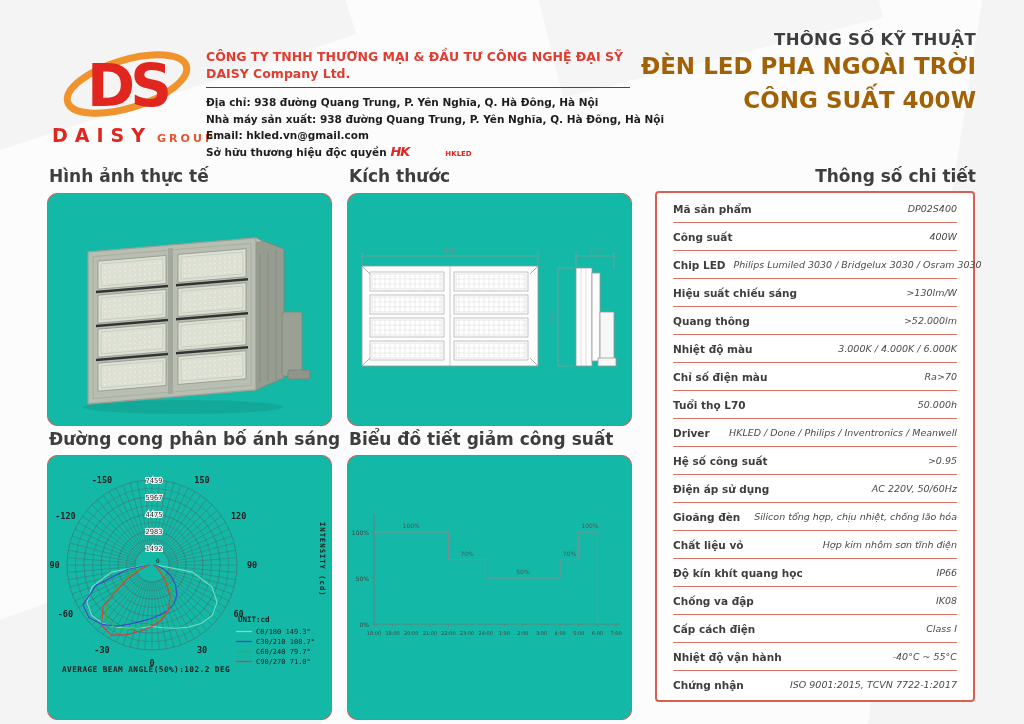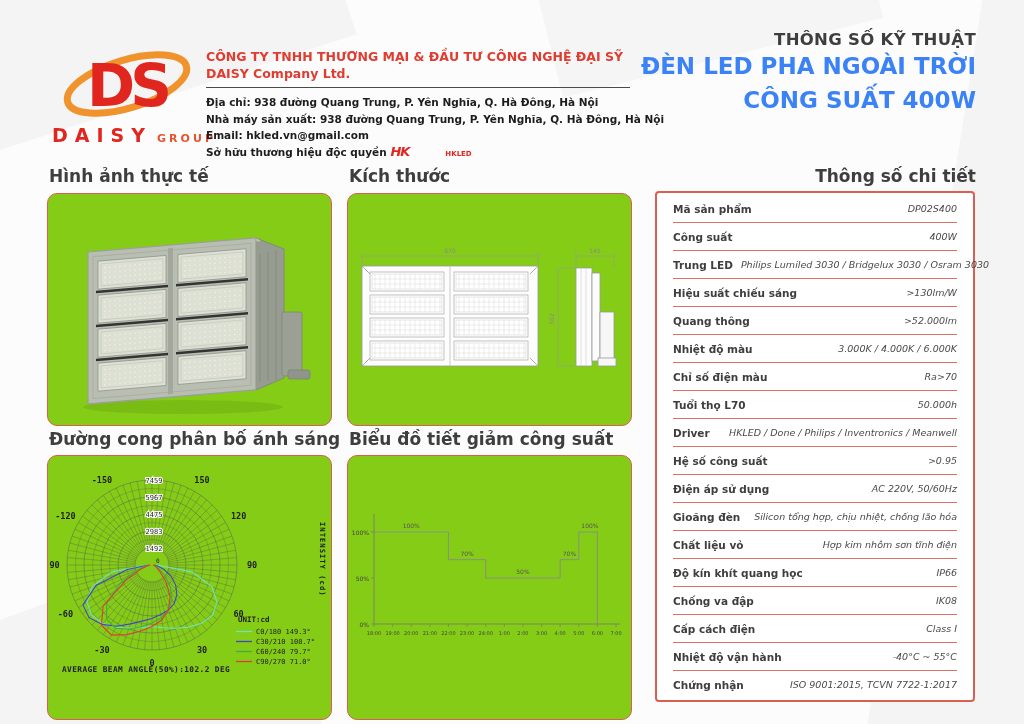--- a/index.html
+++ b/index.html
@@ -22,33 +22,33 @@
   #logo .daisy{color:#e0261f;font-weight:bold;font-size:19px;letter-spacing:7px;}
   #logo .group{color:#e4552e;font-weight:bold;font-size:11px;letter-spacing:3px;}
   #company{left:206px;top:48px;width:440px;}
   #company .cname{color:#e03c30;font-weight:bold;font-size:12.5px;line-height:17px;}
   #company .rule{height:1.4px;background:#4a4a4a;margin:5px 0 6px 0;width:424px;}
   #company .cline{font-size:10.5px;font-weight:bold;color:#1d1d1d;line-height:16.5px;white-space:nowrap;}
   .brandmark{color:#e0261f;font-weight:bold;font-style:italic;font-size:13px;letter-spacing:-1px;}
   .brandmark-sub{color:#e0261f;font-weight:bold;font-size:7px;letter-spacing:0;margin-left:36px;}
   #header-right{top:30px;right:48px;text-align:right;}
   #header-right .small{font-size:16.5px;font-weight:bold;color:#3e3e3e;letter-spacing:.3px;}
-  #header-right .big{font-size:23px;font-weight:bold;color:#3b82f6;line-height:34px;}
+  #header-right .big{font-size:23px;font-weight:bold;color:#a16207;line-height:34px;}
   #header-right .big:first-of-type{margin-top:12px;}
 
   
   .sec-title{position:absolute;z-index:1;font-size:17px;font-weight:bold;color:#3e3e3e;}
   #t-photo{left:49px;top:166px;}
   #t-dim{left:349px;top:166px;}
   #t-specs{right:48px;top:166px;}
   #t-curve{left:49px;top:429px;}
   #t-derate{left:349px;top:429px;}
 
   
-  .red-box{position:absolute;z-index:1;background:#84cc16;border:1.6px solid #d95f53;border-radius:10px;}
+  .red-box{position:absolute;z-index:1;background:#14b8a6;border:1.6px solid #d95f53;border-radius:10px;}
   #box-photo{left:47px;top:193px;width:283px;height:231px;}
   #box-dim{left:347px;top:193px;width:283px;height:231px;}
   #box-curve{left:47px;top:455px;width:283px;height:263px;}
   #box-derate{left:347px;top:455px;width:283px;height:263px;}
 
   
   #spec-table{left:655px;top:191px;width:320px;height:511px;background:#fff;
     border:2px solid #d95f53;border-radius:4px;box-sizing:border-box;
     display:flex;flex-direction:column;padding:2px 16px;}
   .spec-row{flex:1;display:flex;align-items:center;justify-content:space-between;
@@ -885,21 +885,21 @@
 <div class="layer" id="spec-table">
     <div class="spec-row">
       <span class="spec-label">Mã sản phẩm</span>
       <span class="spec-value">DP02S400</span>
     </div>
     <div class="spec-row">
       <span class="spec-label">Công suất</span>
       <span class="spec-value">400W</span>
     </div>
     <div class="spec-row">
-      <span class="spec-label">Trung LED</span>
+      <span class="spec-label">Chip LED</span>
       <span class="spec-value">Philips Lumiled 3030 / Bridgelux 3030 / Osram 3030</span>
     </div>
     <div class="spec-row">
       <span class="spec-label">Hiệu suất chiếu sáng</span>
       <span class="spec-value">&gt;130lm/W</span>
     </div>
     <div class="spec-row">
       <span class="spec-label">Quang thông</span>
       <span class="spec-value">&gt;52.000lm</span>
     </div>

